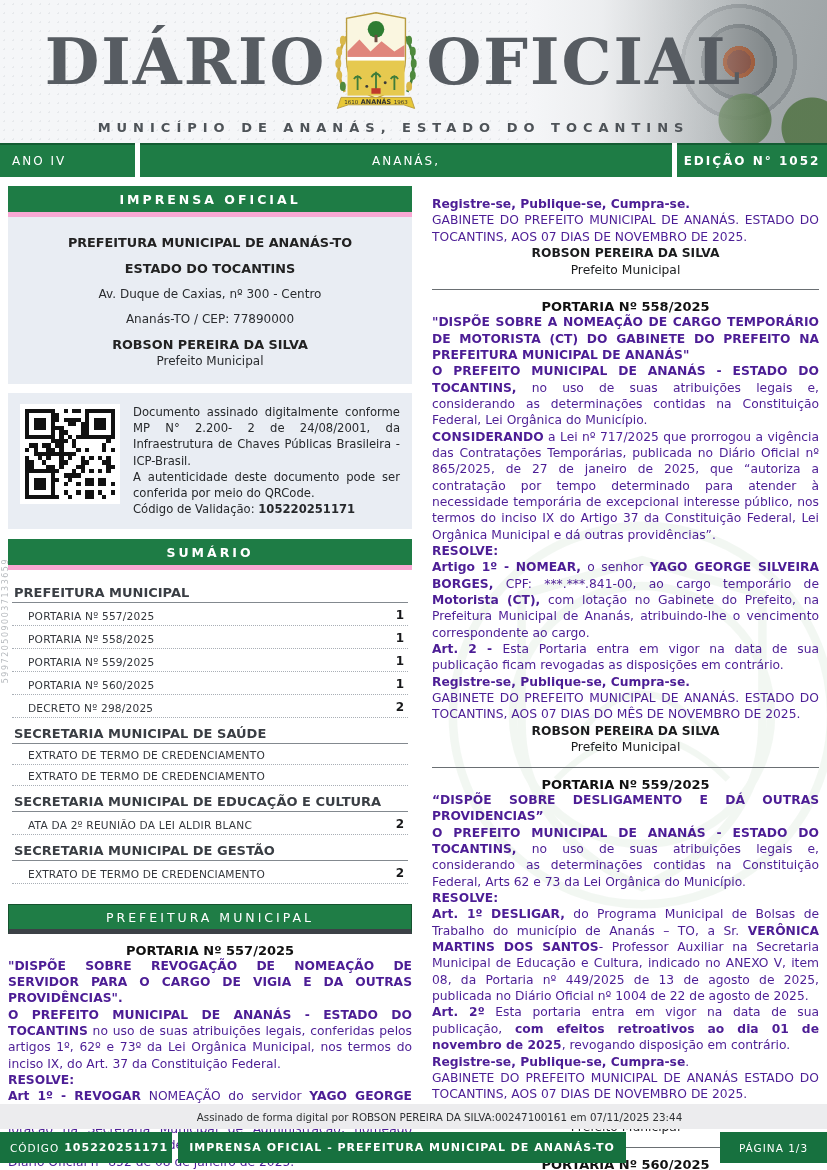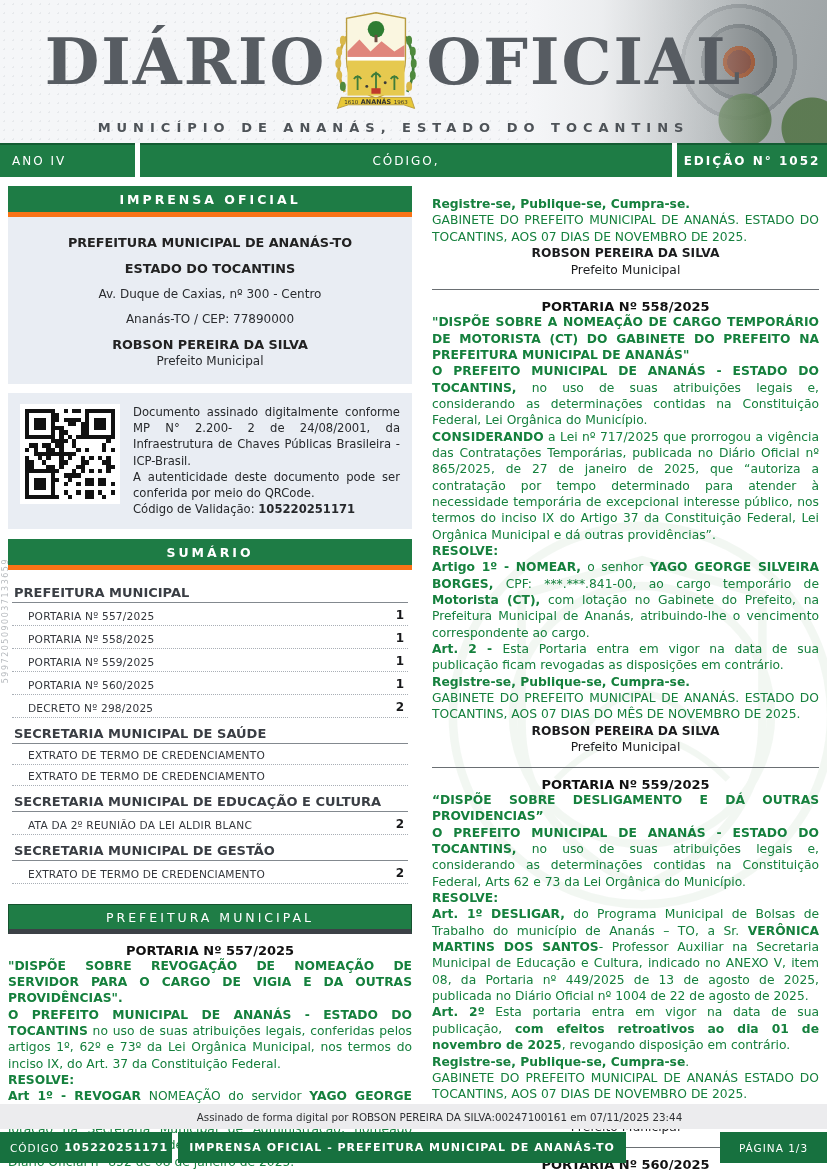--- a/index.html
+++ b/index.html
@@ -33,21 +33,21 @@
   .db-left{left:0;width:135px;padding-left:12px;}
   .db-center{left:140px;width:532px;justify-content:center;}
   .db-right{left:677px;width:150px;justify-content:center;font-weight:bold;}
   .db-bold{font-weight:bold;margin-left:5px;}
 
   
   .col-left{position:absolute;left:8px;top:186px;width:404px;}
   .col-right{position:absolute;left:432px;top:188px;width:387px;}
 
   .panel-bar{background:#1e7c45;color:#fff;font-weight:bold;letter-spacing:3px;text-align:center;
-             font-size:12.5px;padding:6px 0 5px;border-bottom:5px solid #f97316;}
+             font-size:12.5px;padding:6px 0 5px;border-bottom:5px solid #f9a8d4;}
   .imprensa-body{background:#e9edf3;padding:18px 14px 14px;text-align:center;}
   .imp-line{margin-bottom:11px;font-size:12px;color:#2a2c2f;}
   .imp-bold{font-weight:bold;font-size:12.8px;color:#222;}
   .imp-tight{margin-bottom:2px;}
 
   .qr-panel{background:#e9edf3;padding:11px 12px;display:flex;gap:13px;margin-top:9px;align-items:flex-start;}
   .qr-box{background:#fff;width:100px;height:100px;padding:5px;box-sizing:border-box;flex:0 0 auto;}
   .qr-text{font-size:11.6px;line-height:1.4;text-align:justify;color:#26282b;}
 
   .sumario-panel{margin-top:10px;}
@@ -56,21 +56,21 @@
              padding:3px 2px 2px;margin-top:5px;}
   .sum-item{display:flex;align-items:flex-end;justify-content:space-between;
             border-bottom:1px dotted #a9afb6;padding:5px 4px 3px 16px;}
   .sum-label{font-size:10.6px;color:#34373c;letter-spacing:.2px;}
   .sum-page{font-weight:bold;font-size:12px;color:#17181a;}
 
   .section-bar{margin-top:12px;background:#1f7d46;color:#fff;letter-spacing:3px;font-size:12.5px;
                text-align:center;padding:5px 0 4px;border:1px solid #15532f;border-bottom:5px solid #3c4146;}
 
   .article{margin-top:8px;}
-  .art-p{font-size:12.3px;line-height:1.33;text-align:justify;margin:0;color:#15803d;}
+  .art-p{font-size:12.3px;line-height:1.33;text-align:justify;margin:0;color:#4c1d95;}
   .art-h{font-size:13px;font-weight:bold;text-align:center;margin-top:9px;color:#111;}
   .art-c{font-size:12.3px;line-height:1.35;text-align:center;color:#1b1c1e;}
   .art-hr{border:0;border-top:1.5px solid #6a6f73;margin:11px 0 2px;}
   .b{font-weight:bold;}
 
   
   .watermark{position:absolute;right:-30px;top:500px;width:430px;height:430px;opacity:.055;z-index:0;pointer-events:none;}
   .side-code{position:absolute;left:1px;top:558px;writing-mode:vertical-rl;transform:rotate(180deg);
              font-size:8px;color:#b6babe;letter-spacing:1.5px;z-index:2;}
 
@@ -143,21 +143,21 @@
         </svg>
         <span class="mast-word">OFICIAL</span>
       </div>
       <div class="mast-subtitle">MUNICÍPIO DE ANANÁS, ESTADO DO TOCANTINS</div>
     </div>
   </div>
 
   <div class="date-bar">
     <div class="db-seg db-left">ANO IV</div>
     <div class="db-seg db-center">
-      <span>CÓDIGO,</span>
+      <span>ANANÁS,</span>
     </div>
     <div class="db-seg db-right">EDIÇÃO N° 1052</div>
   </div>
 
   <div class="side-code">5997205090037133659</div>
 
   <div class="col-left">
 
     <div>
       <div class="panel-bar">IMPRENSA OFICIAL</div>

